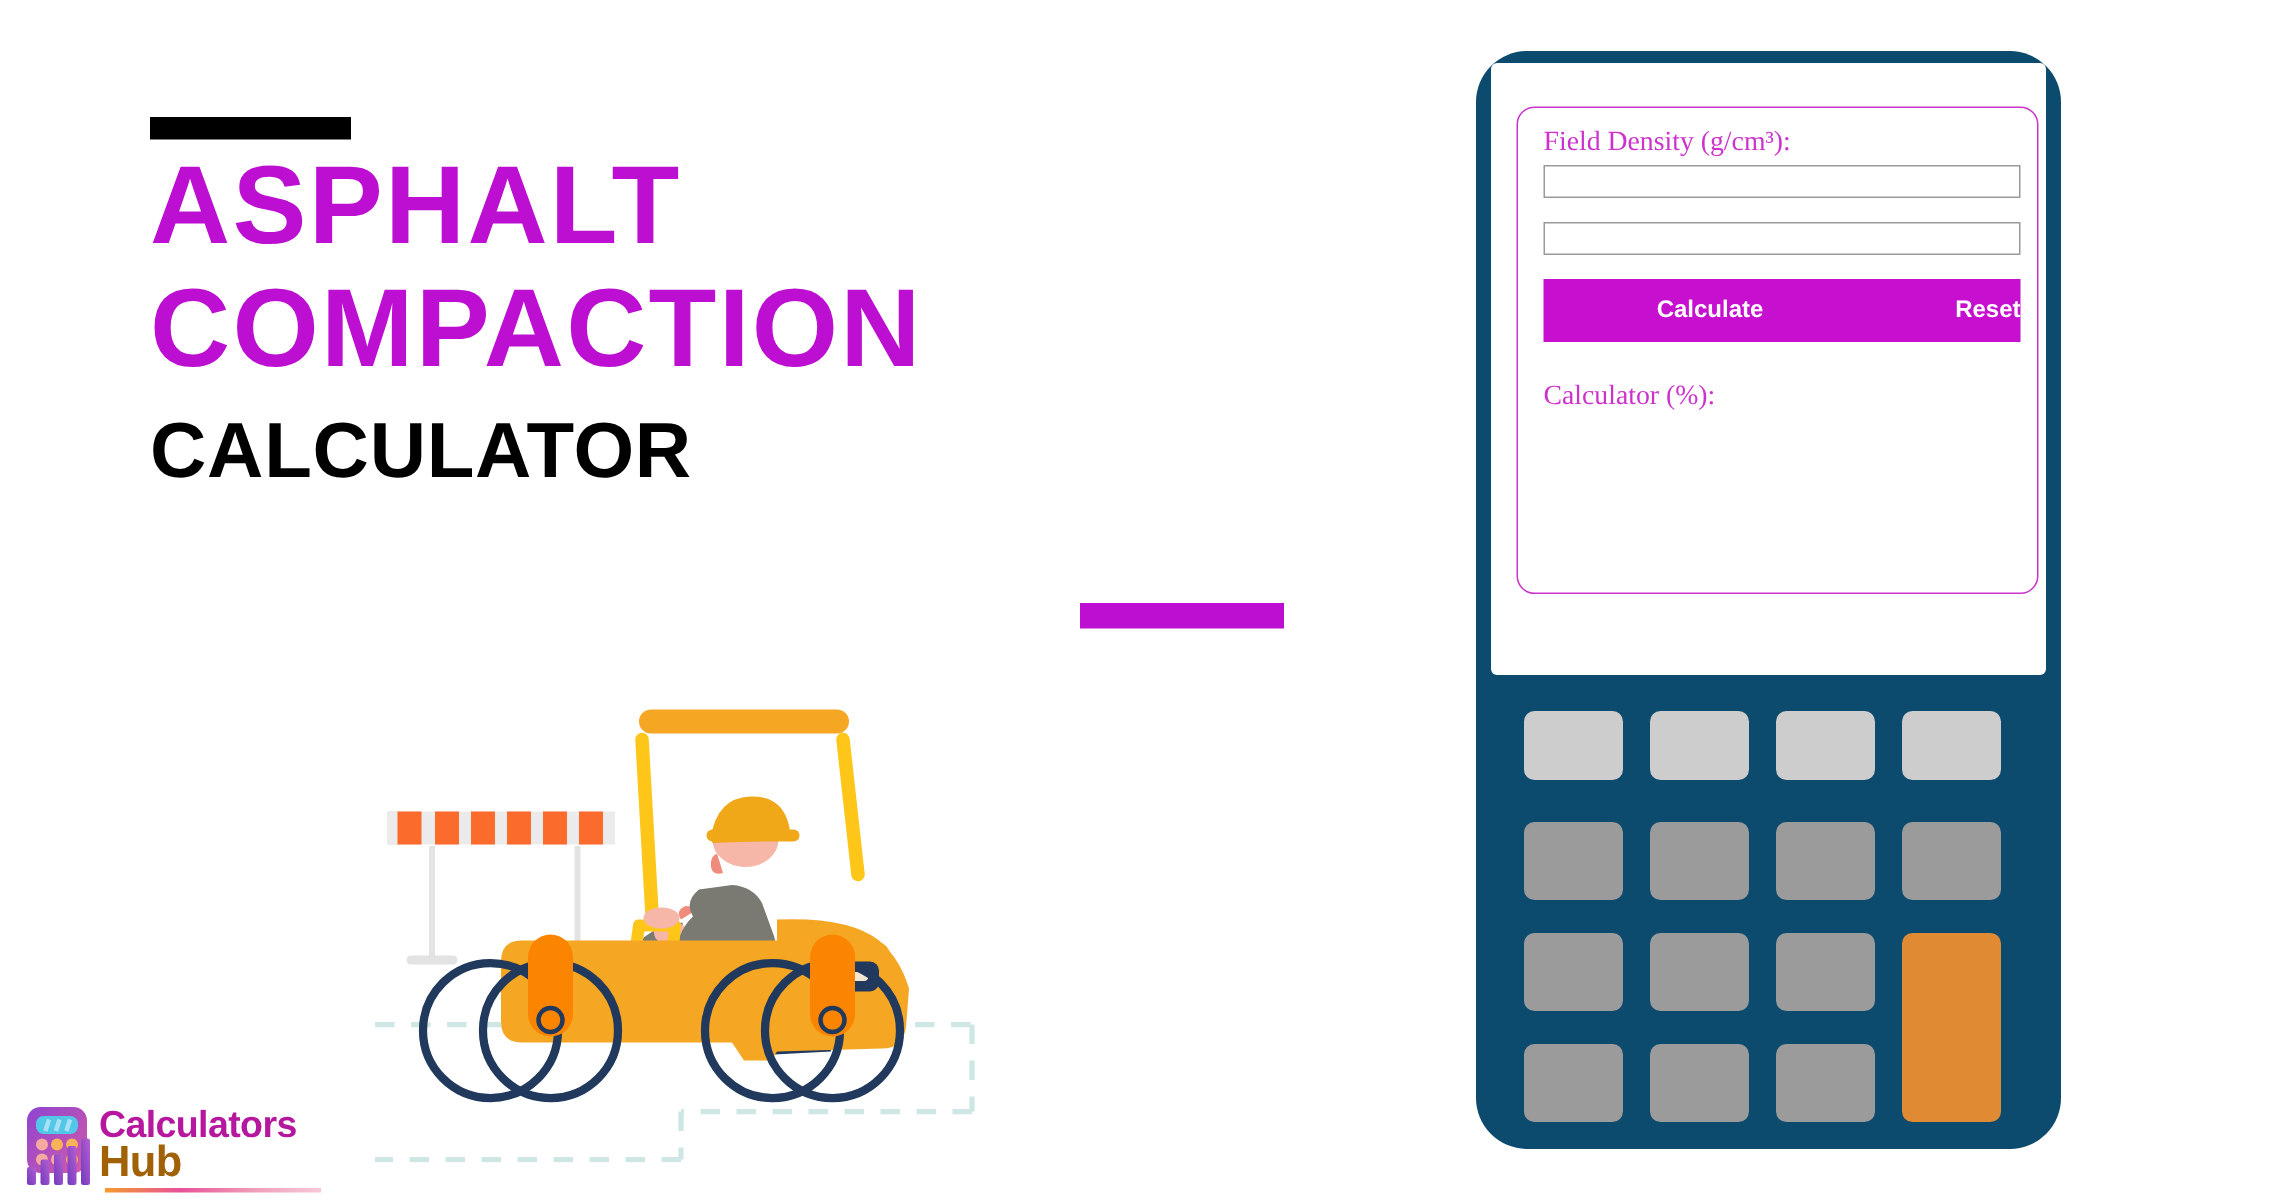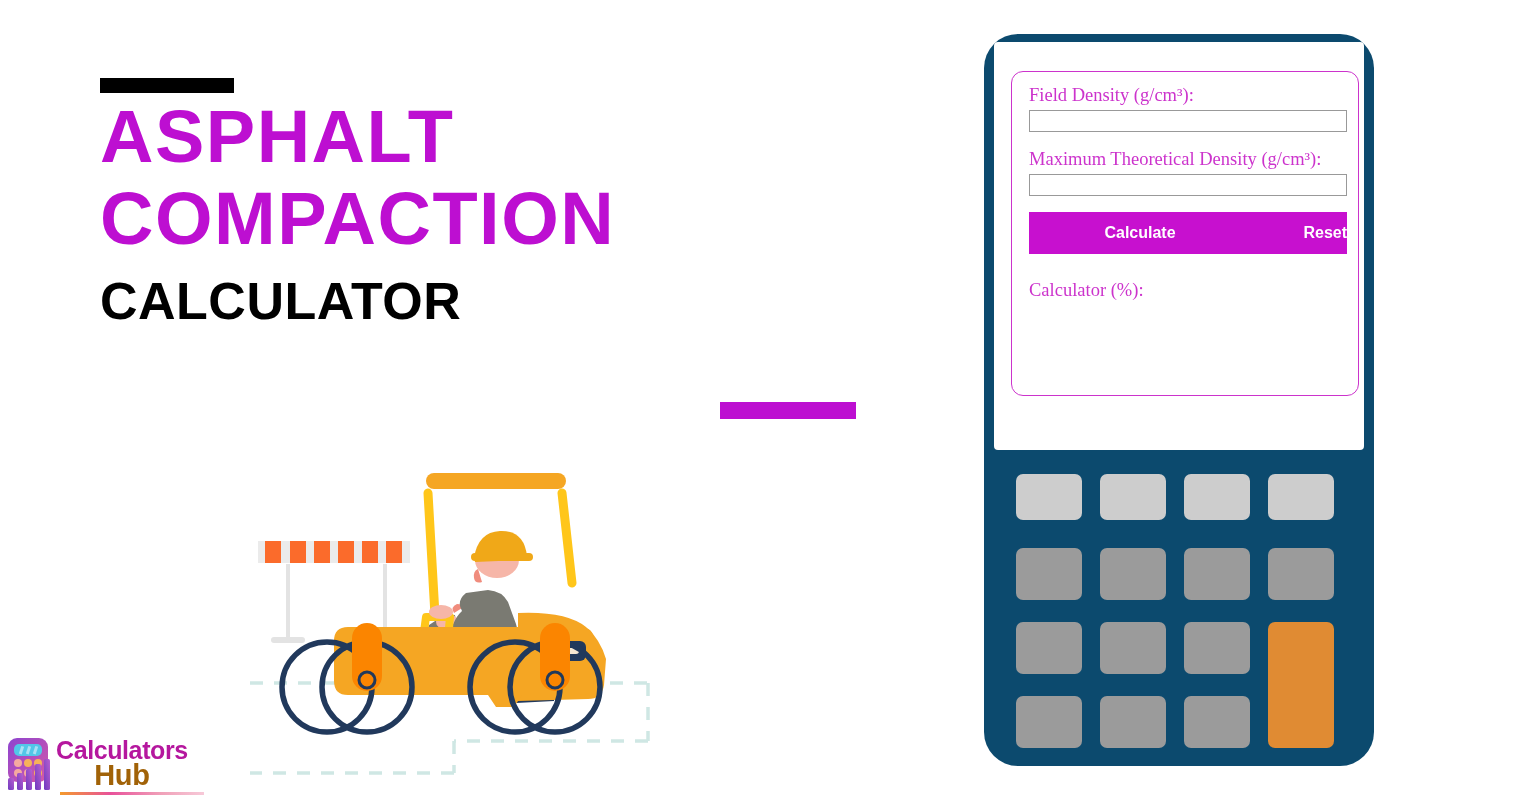--- a/index.html
+++ b/index.html
@@ -47,22 +47,22 @@
 
   
   .illus {
     position: absolute; left: 250px; top: 465px;
     width: 420px; height: 310px;
   }
   .illus svg { display: block; width: 420px; height: 310px; }
 
   
   .logo {
-    position: absolute; left: 4px; top: 736px;
-    width: 200px; height: 60px; text-align: center;
+    position: absolute; left: 14px; top: 736px;
+    width: 200px; height: 60px;
   }
   .logo-icon { position: absolute; left: 0; top: 0; width: 52px; height: 58px; }
   .logo-text {
     position: absolute; left: 52px; top: 2px;
     font-weight: 700; line-height: 25px;
   }
   .logo-line1 { font-size: 25px; color: #b5179e; letter-spacing: -0.4px; display: block; }
   .logo-line2 { font-size: 29px; color: #a16207; letter-spacing: -0.4px; display: block; }
   .logo-underline {
     position: absolute; left: 56px; top: 56px; width: 144px; height: 3px;
@@ -293,21 +293,20 @@
   </div>
 
   <div class="device">
 
     <div class="screen">
       <div class="form-box">
 
         <label class="f-label">Field Density (g/cm³):</label>
         <input class="f-input" type="text" placeholder="" style="">
 
-        <label class="f-label">Maximum Theoretical Density (g/cm³):</label>
         <input class="f-input" type="text" placeholder="" style="">
 
         <div class="btn-row">
           <button class="btn btn-calc">Calculate</button>
           <button class="btn btn-reset">Reset</button>
         </div>
 
         <span class="result-label">Calculator (%):</span>
 
       </div>

